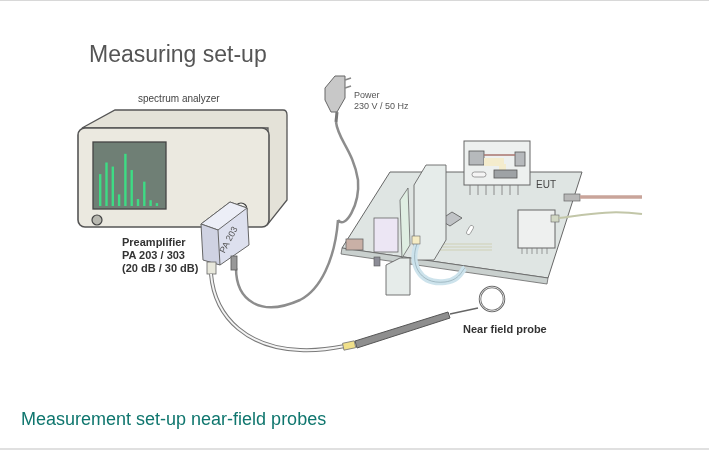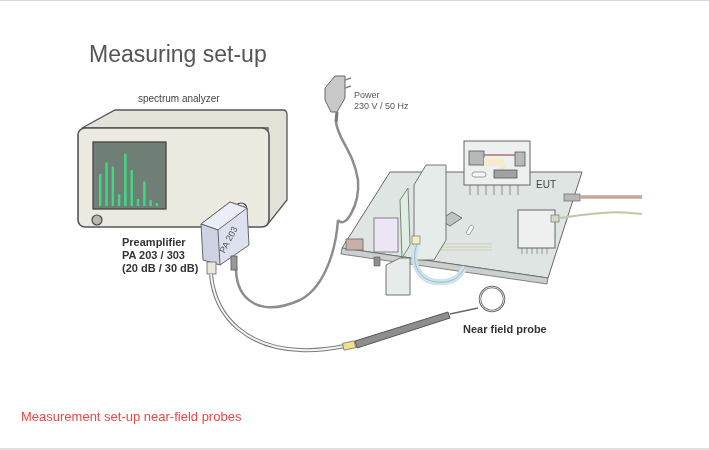--- a/index.html
+++ b/index.html
@@ -4,21 +4,21 @@
 <style>
   html, body { margin: 0; padding: 0; background: #ffffff; }
   body { width: 709px; height: 450px; position: relative; overflow: hidden; font-family: "Liberation Sans", sans-serif; }
   .top-rule { position: absolute; left: 0; top: 0; width: 709px; height: 1px; background: #d8d8d8; }
   .bottom-rule { position: absolute; left: 0; top: 448px; width: 709px; height: 2px; background: #e0e0e0; }
   svg#figure { position: absolute; left: 0; top: 0; }
   .title { font-family: "Liberation Sans", sans-serif; font-size: 23px; fill: #555555; }
   .lbl { font-family: "Liberation Sans", sans-serif; font-size: 10px; fill: #444444; }
   .lbl-sm { font-family: "Liberation Sans", sans-serif; font-size: 9px; fill: #555555; }
   .lbl-b { font-family: "Liberation Sans", sans-serif; font-size: 11px; font-weight: bold; fill: #333333; }
-  .caption { position: absolute; left: 21px; top: 409px; font-size: 13px; color: #ef4444; font-family: "Liberation Sans", sans-serif; }
+  .caption { position: absolute; left: 21px; top: 409px; font-size: 18px; color: #0f766e; font-family: "Liberation Sans", sans-serif; }
 </style>
 </head>
 <body>
 
 <div class="top-rule"></div>
 
 <svg id="figure" width="709" height="400" viewBox="0 0 709 400">
 
   <text class="title" x="89" y="62">Measuring set-up</text>
 

